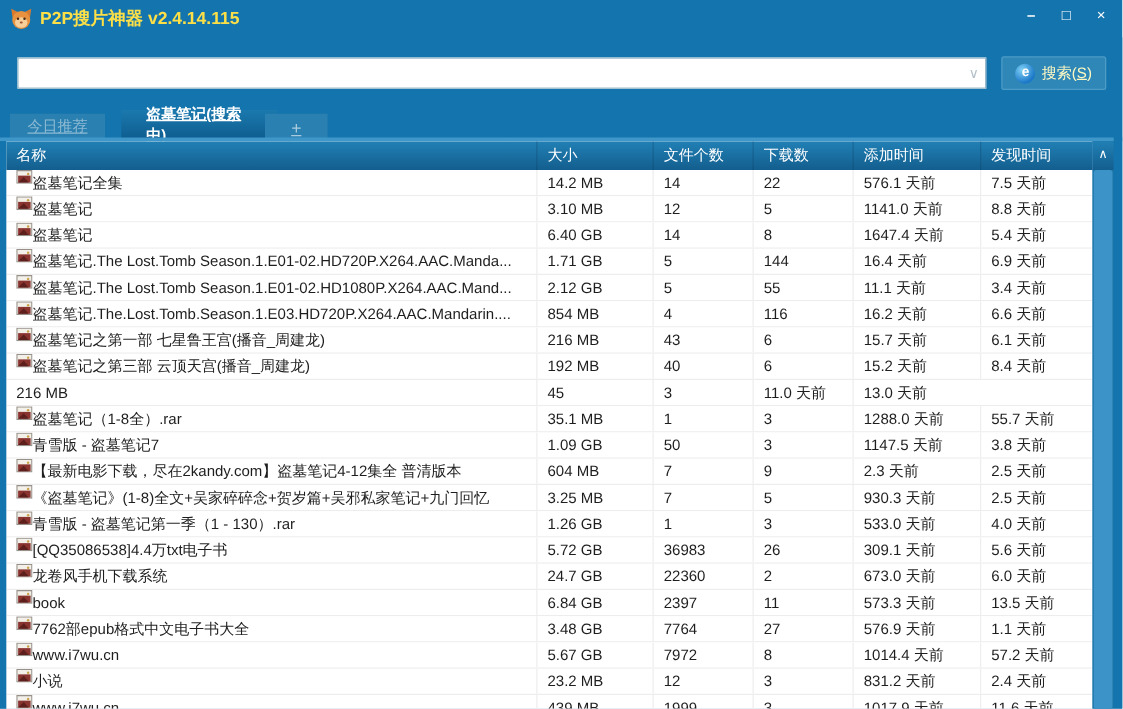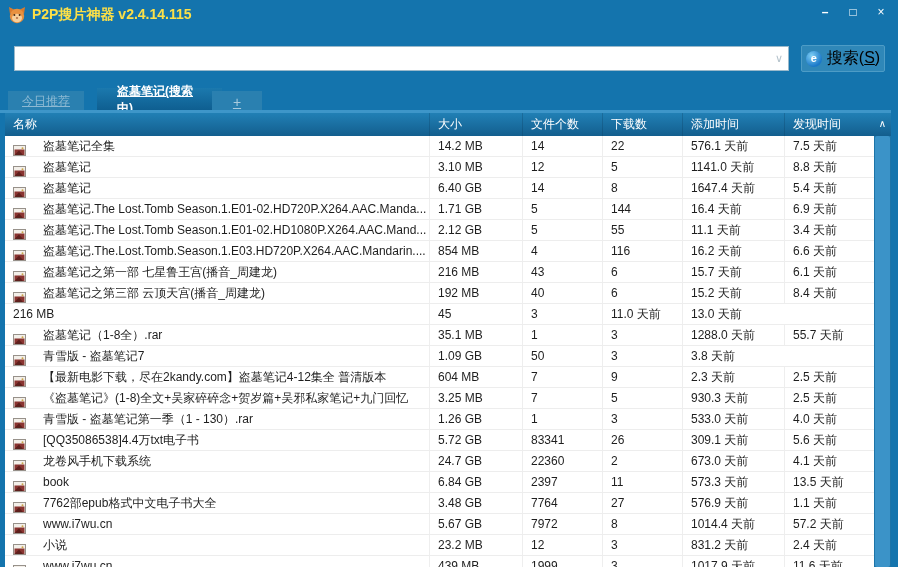--- a/index.html
+++ b/index.html
@@ -22,21 +22,21 @@
     border:1px solid #9ab9cb; display:flex; align-items:center; }
   .search-input { flex:1; border:none; outline:none; height:21px; font-size:13px; padding:0 6px;
     font-family:"Liberation Sans", sans-serif; }
   .dd-arrow { width:18px; text-align:center; color:#b4c2cb; font-size:11px; cursor:pointer; }
   .search-btn { position:absolute; left:801px; top:1px; width:84px; height:27px; background:#2f87b8;
     border:1px solid #4d9cc6; border-radius:2px; display:flex; align-items:center; justify-content:center;
     gap:5px; cursor:pointer; }
   .e-logo { width:16px; height:16px; border-radius:50%;
     background:radial-gradient(circle at 35% 30%, #7fd0f5, #1b78c8 70%);
     color:#ffffff; font-size:11px; font-weight:bold; text-align:center; line-height:15px; }
-  .search-btn-text { color:#000000; font-size:16px; }
+  .search-btn-text { color:#fef9c3; font-size:12px; }
   .search-btn-text u { text-decoration:underline; }
 
   
   .tabbar { position:absolute; top:88px; left:0; right:0; height:24px; }
   .tab { position:absolute; top:3px; height:21px; display:flex; align-items:center;
     justify-content:center; cursor:pointer; font-size:12px;text-decoration:underline; }
   .tab-today { left:8px; width:76px; background:#2a80b0; color:#8db9d3; }
   .tab-active { left:97px; top:0px; height:24px; width:125px;
     background:linear-gradient(#1b79ae, #0d5c8e); color:#ffffff; font-weight:bold; gap:8px;padding-left:20px; }
   .tab-close { color:#ffffff; font-weight:bold; font-size:13px; cursor:pointer; }
@@ -48,21 +48,21 @@
     overflow:hidden; }
   .grid-row { display:grid; grid-template-columns:425px 93px 80px 80px 102px 89px; }
   .thead { height:23px; background:linear-gradient(#2180b5, #135e8e); color:#ffffff; }
   .thead .cell { font-size:12px; line-height:23px; padding-left:8px; border-right:1px solid rgba(8,53,82,0.25);
     cursor:pointer; white-space:nowrap; overflow:hidden; }
   .thead .cell:last-child { border-right:none; }
   .tbody .row { height:21px; border-bottom:1px solid #ededed; cursor:pointer; background:#ffffff; }
   .tbody .cell { font-size:12px; line-height:20px; color:#1e1e1e; padding-left:8px;
     border-right:1px solid #eeeeee; white-space:nowrap; overflow:hidden; }
   .tbody .cell:last-child { border-right:none; }
-  .name-cell { display:flex; align-items:flex-end; gap:17px; }
+  .name-cell { display:flex; align-items:flex-start; gap:0; }
   .file-icon { flex:0 0 auto; width:13px; height:11px; }
 
   
   .scroll-col { position:absolute; top:113px; right:7px; width:17px; bottom:0; background:#1c74a8; }
   .scroll-up { height:23px; background:linear-gradient(#2180b5,#135e8e); color:#ffffff; text-align:center;
     font-size:10px; line-height:22px; cursor:pointer; }
   .scroll-thumb { position:absolute; top:23px; left:1px; width:15px; bottom:0; background:#3b93c8;
     border-radius:2px; cursor:pointer; }
   .right-edge { position:absolute; top:30px; right:0; width:7px; bottom:0; background:#1474ad; }
   .left-edge { position:absolute; top:113px; left:0; width:5px; bottom:0; background:#1474ad; }
@@ -292,20 +292,21 @@
         <rect x="0.5" y="0.5" width="12" height="10" fill="#f3efe9" stroke="#97918a"></rect>
         <rect x="1.5" y="4.5" width="10" height="5.5" fill="#8a3430"></rect>
         <polygon points="1.5,10 6,5.5 10,10" fill="#5d1f1c"></polygon>
         <circle cx="9.5" cy="3.2" r="1" fill="#c9a44a"></circle>
       </svg>
       <span>青雪版 - 盗墓笔记7</span>
     </div>
     <div class="cell">1.09 GB</div>
     <div class="cell">50</div>
     <div class="cell">3</div>
+    <div class="cell">1147.5 天前</div>
     <div class="cell">3.8 天前</div>
   </div>
 
   <div class="grid-row row">
     <div class="cell name-cell">
       <svg class="file-icon" viewBox="0 0 13 11">
         <rect x="0.5" y="0.5" width="12" height="10" fill="#f3efe9" stroke="#97918a"></rect>
         <rect x="1.5" y="4.5" width="10" height="5.5" fill="#8a3430"></rect>
         <polygon points="1.5,10 6,5.5 10,10" fill="#5d1f1c"></polygon>
         <circle cx="9.5" cy="3.2" r="1" fill="#c9a44a"></circle>
@@ -357,41 +358,41 @@
     <div class="cell name-cell">
       <svg class="file-icon" viewBox="0 0 13 11">
         <rect x="0.5" y="0.5" width="12" height="10" fill="#f3efe9" stroke="#97918a"></rect>
         <rect x="1.5" y="4.5" width="10" height="5.5" fill="#8a3430"></rect>
         <polygon points="1.5,10 6,5.5 10,10" fill="#5d1f1c"></polygon>
         <circle cx="9.5" cy="3.2" r="1" fill="#c9a44a"></circle>
       </svg>
       <span>[QQ35086538]4.4万txt电子书</span>
     </div>
     <div class="cell">5.72 GB</div>
-    <div class="cell">83341</div>
+    <div class="cell">36983</div>
     <div class="cell">26</div>
     <div class="cell">309.1 天前</div>
     <div class="cell">5.6 天前</div>
   </div>
 
   <div class="grid-row row">
     <div class="cell name-cell">
       <svg class="file-icon" viewBox="0 0 13 11">
         <rect x="0.5" y="0.5" width="12" height="10" fill="#f3efe9" stroke="#97918a"></rect>
         <rect x="1.5" y="4.5" width="10" height="5.5" fill="#8a3430"></rect>
         <polygon points="1.5,10 6,5.5 10,10" fill="#5d1f1c"></polygon>
         <circle cx="9.5" cy="3.2" r="1" fill="#c9a44a"></circle>
       </svg>
       <span>龙卷风手机下载系统</span>
     </div>
     <div class="cell">24.7 GB</div>
     <div class="cell">22360</div>
     <div class="cell">2</div>
     <div class="cell">673.0 天前</div>
-    <div class="cell">4.1 天前</div>
+    <div class="cell">6.0 天前</div>
   </div>
 
   <div class="grid-row row">
     <div class="cell name-cell">
       <svg class="file-icon" viewBox="0 0 13 11">
         <rect x="0.5" y="0.5" width="12" height="10" fill="#f3efe9" stroke="#97918a"></rect>
         <rect x="1.5" y="4.5" width="10" height="5.5" fill="#8a3430"></rect>
         <polygon points="1.5,10 6,5.5 10,10" fill="#5d1f1c"></polygon>
         <circle cx="9.5" cy="3.2" r="1" fill="#c9a44a"></circle>
       </svg>

